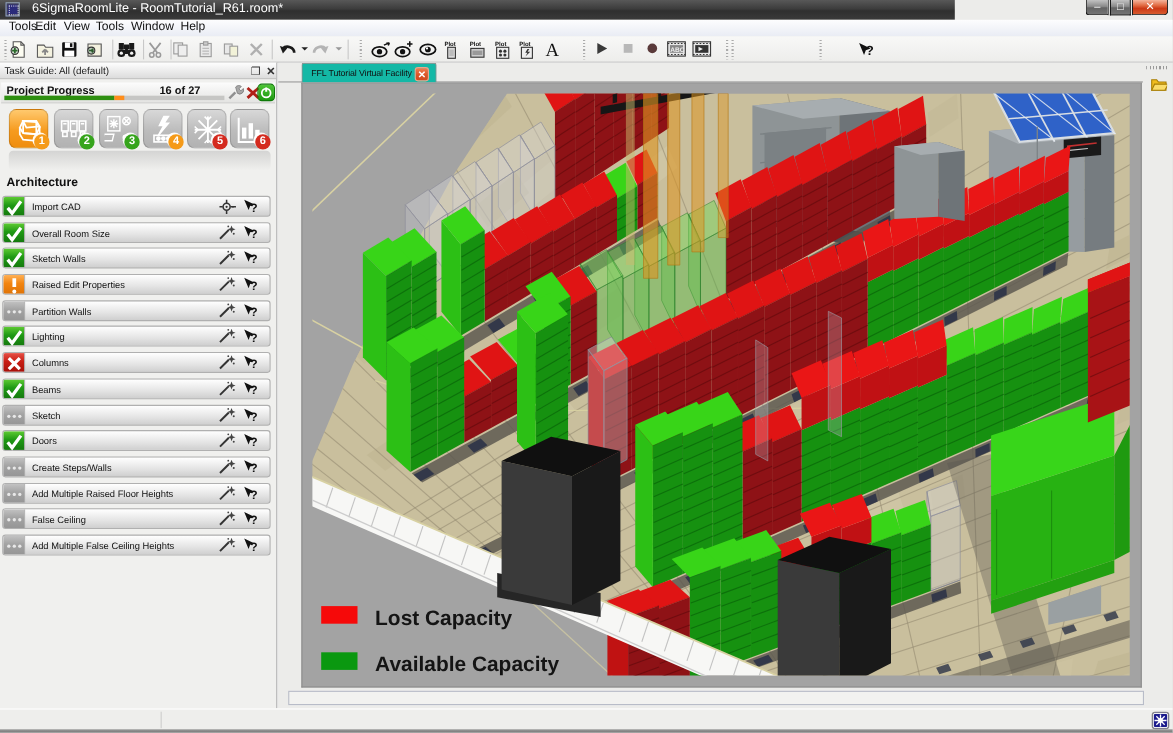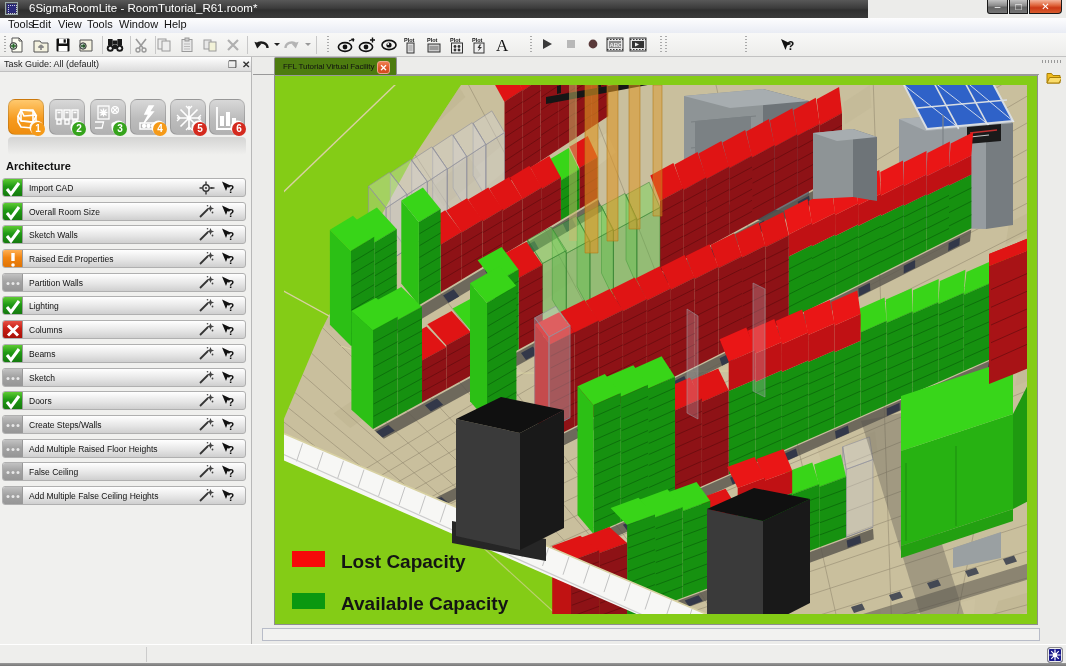--- a/index.html
+++ b/index.html
@@ -30,23 +30,23 @@
 #ppow{position:absolute;left:233px;top:1px;width:16px;height:16px;background:linear-gradient(#4ec437,#1e9a12);border:1px solid #0e7a08;border-radius:4px}
 .bb{position:absolute;top:42px;width:36px;height:36px;border-radius:7px;border:1px solid rgba(0,0,0,.15)}
 .bb svg{position:absolute;left:4px;top:4px}
 .bdg{position:absolute;right:-2px;bottom:-2px;width:14px;height:14px;border-radius:50%;box-shadow:-1.5px -1.5px 0 rgba(255,255,255,.95);color:#fff;font-size:10px;font-weight:bold;text-align:center;line-height:14px}
 #arch{position:absolute;left:6px;top:103px;font-size:11px;font-weight:bold;color:#111}
 .trow{position:absolute;left:2px;width:244px;height:19px;background:linear-gradient(#ffffff,#e4e4e4 60%,#cfcfcf);border:1px solid #b0b0b0;border-radius:3px}
 .tico{position:absolute;left:0;top:0;width:20px;height:17px;border-radius:2px 0 0 2px;border-right:1px solid #999}
 .tlabel{position:absolute;left:26px;top:3.5px;font-size:8.5px;color:#111}
 .rico{position:absolute;top:1px;width:17px;height:16px}
 #mainarea{position:absolute;left:253px;top:57px;width:813px;height:587px;background:#ececea}
-#tab{position:absolute;left:21px;top:0;width:123px;height:18px;background:#4d7c0f;border:1px solid #8e8e8e;border-bottom:none;border-radius:2px 2px 0 0;font-size:8px;letter-spacing:-0.1px;color:#111;padding:4px 0 0 8px;white-space:nowrap}
+#tab{position:absolute;left:21px;top:0;width:123px;height:18px;background:#14b8a6;border:1px solid #8e8e8e;border-bottom:none;border-radius:2px 2px 0 0;font-size:8px;letter-spacing:-0.1px;color:#111;padding:4px 0 0 8px;white-space:nowrap}
 #tabx{position:absolute;left:102px;top:2.5px;width:13px;height:13px;background:linear-gradient(#ef7e52,#dd5526 55%,#d14a1e);border:1px solid #eda58c;border-radius:3px;color:#fff;font-size:9px;font-weight:bold;text-align:center;line-height:12px}
-#canvas{position:absolute;left:21px;top:18px;width:764px;height:550px;background:#84cc16;border:1px solid #8e8e8e;border-top-color:#999}
+#canvas{position:absolute;left:21px;top:18px;width:764px;height:550px;background:#a3a3a3;border:1px solid #8e8e8e;border-top-color:#999}
 #canvas svg{position:absolute;left:0;top:0}
 #tabline{position:absolute;left:0;top:17px;width:786px;height:1px;background:#999}
 #rstrip{position:absolute;left:786px;top:0;width:27px;height:587px}
 #rfold{position:absolute;left:7px;top:13px;width:14px;height:12px}
 #rdots{position:absolute;left:3px;top:3px;width:20px;height:3px;background-image:repeating-linear-gradient(90deg,#999 0 1px,transparent 1px 3px)}
 #bpanel{position:absolute;left:9px;top:571px;width:778px;height:13px;background:#f2f2f0;border:1px solid #b8bcc8}
 #statusbar{position:absolute;left:0;top:644px;width:1066px;height:19px;background:#eeeeec;border-top:1px solid #fff}
 #statusbar .d1{position:absolute;left:146px;top:2px;width:1px;height:15px;background:#ccc}
 #sbicon{position:absolute;left:1047px;top:2px;width:16px;height:16px;background:#1a1a8c;border:1px solid #888;border-radius:3px;box-shadow:0 0 0 1px #efefef inset}
 #winbottom{position:absolute;left:0;top:663px;width:1066px;height:3px;background:linear-gradient(#9a9a9a,#777)}
@@ -202,20 +202,41 @@
 <div class="tsd" style="left:530px"></div>
 <div class="tsd" style="left:660px"></div>
 <div class="tsd" style="left:665px"></div>
 <div class="tsd" style="left:745px"></div>
 <div class="dd" style="left:274px;border-top-color:#222"></div>
 <div class="dd" style="left:305px;border-top-color:#999"></div>
 <div class="tsd" style="left:4px"></div>
   </div>
 <div id="lpanel">
  <div id="lphead">Task Guide: All (default)<span class="hb" style="left:228px">❐</span><span class="hb" style="left:242px;font-weight:bold">✕</span></div>
+ <div id="ppbar">
+      <span class="t1">Project Progress</span>
+      <span class="t2">16 of 27</span>
+   <div id="pptrack">
+        <div id="ppgreen"></div>
+        <div id="pporange"></div>
+      </div>
+   <div class="ppico" style="left:205px"><svg width="16" height="16">
+          <path d="M2.5 13.5L8 8" stroke="#909090" stroke-width="2.2"></path>
+          <path d="M8.2 3.2a3.6 3.6 0 015.2-.6l-2.2 2.2 1.8 1.8 2.2-2.2a3.6 3.6 0 01-5.4 4.4z" fill="#a8a8a8" stroke="#777" stroke-width=".7"></path>
+        </svg></div>
+   <div class="ppico" style="left:221px"><svg width="16" height="16">
+          <path d="M3 4l10 9M13 4L3 13" stroke="#b02018" stroke-width="2.6"></path>
+        </svg></div>
+   <div id="ppow">
+        <svg width="14" height="14" style="position:absolute;left:0;top:0">
+          <circle cx="7" cy="7.5" r="4" fill="none" stroke="#fff" stroke-width="1.6"></circle>
+          <path d="M7 2.5v4" stroke="#fff" stroke-width="1.8"></path>
+        </svg>
+      </div>
+ </div>
  <div class="bb" style="left:8px;background:linear-gradient(#ffc96e,#f69b1f 55%,#ef8d0e)">
       <svg width="26" height="26" viewBox="0 0 26 26">
         <g fill="none" stroke="#fff" stroke-width="1.6">
           <path d="M8 6h12l3 5-12 1z"></path>
           <path d="M8 6l-3 6 3 5 12 1 3-6-3-5z"></path>
           <path d="M5 12v6l3 5 12 1 3-6v-6M8 17l12 1M8 6v11M20 7v11M23 11v7"></path>
         </g>
       </svg>
       <div class="bdg" style="background:#f59a18">1</div>
     </div>

